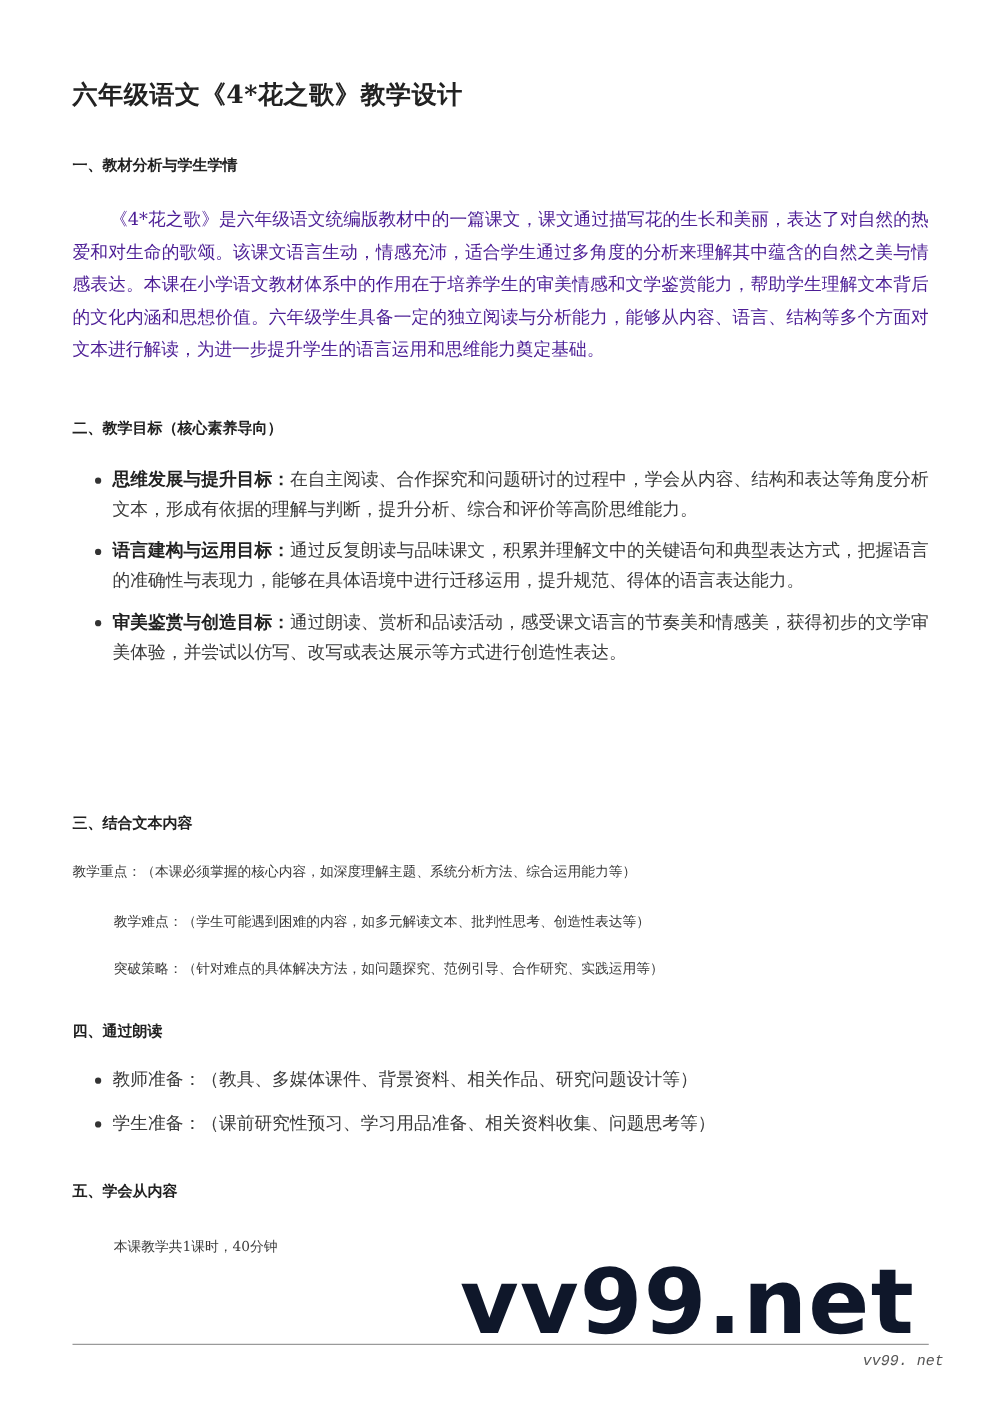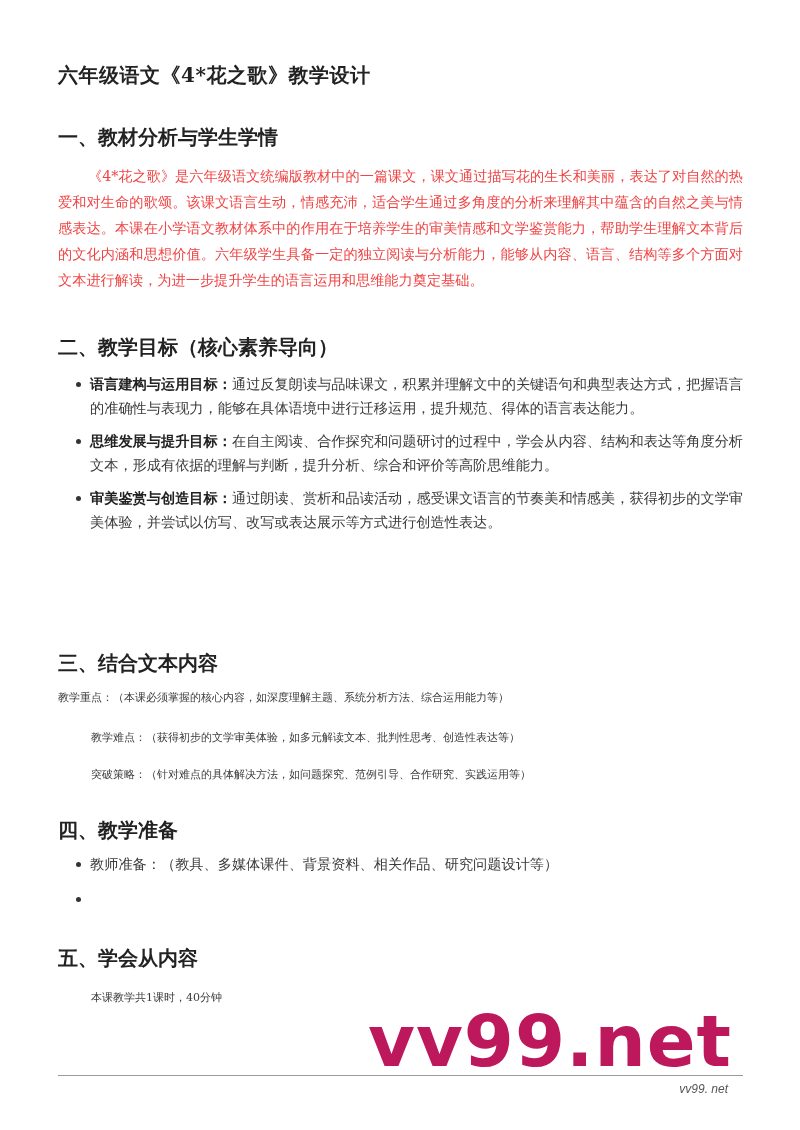--- a/index.html
+++ b/index.html
@@ -28,32 +28,32 @@
       width: 685px;
       text-align: left;
       font-size: 20px;
       font-weight: bold;
       color: #222222;
       letter-spacing: 0.5px;
     }
     .section-heading {
       position: absolute;
       left: 0;
-      font-size: 20px;
+      font-size: 12px;
       font-weight: bold;
       color: #222222;
       font-family: "DejaVu Sans", "Liberation Sans", sans-serif;
     }
     .para {
       position: absolute;
       left: 0;
       width: 685px;
       font-size: 14.2px;
       line-height: 26px;
-      color: #ef4444;
+      color: #4c1d95;
       text-align: justify;
     }
     .para .indent {
       display: inline-block;
       width: 30px;
     }
     .bullet-list {
       position: absolute;
       left: 18px;
       width: 667px;
@@ -90,81 +90,82 @@
       color: #3a3a3a;
       white-space: nowrap;
     }
     .watermark {
       position: absolute;
       left: 368px;
       top: 1005px;
       font-family: "DejaVu Sans", "Liberation Sans", sans-serif;
       font-weight: bold;
       font-size: 72px;
-      color: #be185d;
+      color: #0f172a;
       letter-spacing: 1px;
       line-height: 1;
     }
     .footer-rule {
       position: absolute;
       left: 58px;
       top: 1075px;
       width: 685px;
       height: 0;
       border-top: 1.5px solid #9a9a9a;
     }
     .footer-text {
       position: absolute;
-      right: 72px;
+      right: 45px;
       top: 1082px;
       font-size: 12px;
       font-style: italic;
       color: #555555;
-      font-family: Liberation Sans, sans-serif;
+      font-family: Liberation Mono, monospace;
     }
   </style>
 </head>
 <body>
 
 <div class="page">
 
   <div class="doc-title">六年级语文《4*花之歌》教学设计</div>
 
   <div class="section-heading" style="top:124px;">一、教材分析与学生学情</div>
   <div class="para" style="top:163px;"><span class="indent"></span><span>《4*花之歌》是六年级语文统编版教材中的一篇课文，课文通过描写花的生长和美丽，表达了对自然的热爱和对生命的歌颂。该课文语言生动，情感充沛，适合学生通过多角度的分析来理解其中蕴含的自然之美与情感表达。本课在小学语文教材体系中的作用在于培养学生的审美情感和文学鉴赏能力，帮助学生理解文本背后的文化内涵和思想价值。六年级学生具备一定的独立阅读与分析能力，能够从内容、语言、结构等多个方面对文本进行解读，为进一步提升学生的语言运用和思维能力奠定基础。</span></div>
 
   <div class="section-heading" style="top:334px;">二、教学目标（核心素养导向）</div>
   <ul class="bullet-list" style="top:372px;">
     <li class="bullet-item" style="margin-bottom:9px;">
       <span class="dot"></span>
-      <span class="label">语言建构与运用目标：</span><span>通过反复朗读与品味课文，积累并理解文中的关键语句和典型表达方式，把握语言的准确性与表现力，能够在具体语境中进行迁移运用，提升规范、得体的语言表达能力。</span>
+      <span class="label">思维发展与提升目标：</span><span>在自主阅读、合作探究和问题研讨的过程中，学会从内容、结构和表达等角度分析文本，形成有依据的理解与判断，提升分析、综合和评价等高阶思维能力。</span>
     </li>
     <li class="bullet-item" style="margin-bottom:9px;">
       <span class="dot"></span>
-      <span class="label">思维发展与提升目标：</span><span>在自主阅读、合作探究和问题研讨的过程中，学会从内容、结构和表达等角度分析文本，形成有依据的理解与判断，提升分析、综合和评价等高阶思维能力。</span>
+      <span class="label">语言建构与运用目标：</span><span>通过反复朗读与品味课文，积累并理解文中的关键语句和典型表达方式，把握语言的准确性与表现力，能够在具体语境中进行迁移运用，提升规范、得体的语言表达能力。</span>
     </li>
     <li class="bullet-item" style="margin-bottom:9px;">
       <span class="dot"></span>
       <span class="label">审美鉴赏与创造目标：</span><span>通过朗读、赏析和品读活动，感受课文语言的节奏美和情感美，获得初步的文学审美体验，并尝试以仿写、改写或表达展示等方式进行创造性表达。</span>
     </li>
   </ul>
 
   <div class="section-heading" style="top:650px;">三、结合文本内容</div>
   <div class="kp-line" style="left:0; top:686px;">教学重点：（本课必须掌握的核心内容，如深度理解主题、系统分析方法、综合运用能力等）</div>
-  <div class="kp-line" style="left:33px; top:726px;">教学难点：（获得初步的文学审美体验，如多元解读文本、批判性思考、创造性表达等）</div>
+  <div class="kp-line" style="left:33px; top:726px;">教学难点：（学生可能遇到困难的内容，如多元解读文本、批判性思考、创造性表达等）</div>
   <div class="kp-line" style="left:33px; top:763px;">突破策略：（针对难点的具体解决方法，如问题探究、范例引导、合作研究、实践运用等）</div>
 
-  <div class="section-heading" style="top:817px;">四、教学准备</div>
+  <div class="section-heading" style="top:817px;">四、通过朗读</div>
   <ul class="bullet-list" style="top:852px;">
     <li class="bullet-item" style="margin-bottom:11px;">
       <span class="dot"></span>
       <span>教师准备：（教具、多媒体课件、背景资料、相关作品、研究问题设计等）</span>
     </li>
     <li class="bullet-item">
       <span class="dot"></span>
+      <span>学生准备：（课前研究性预习、学习用品准备、相关资料收集、问题思考等）</span>
     </li>
   </ul>
 
   <div class="section-heading" style="top:945px;">五、学会从内容</div>
   <div class="kp-line" style="left:33px; top:986px;">本课教学共1课时，40分钟</div>
 
 </div>
 
 <div class="watermark">vv99.net</div>
 

